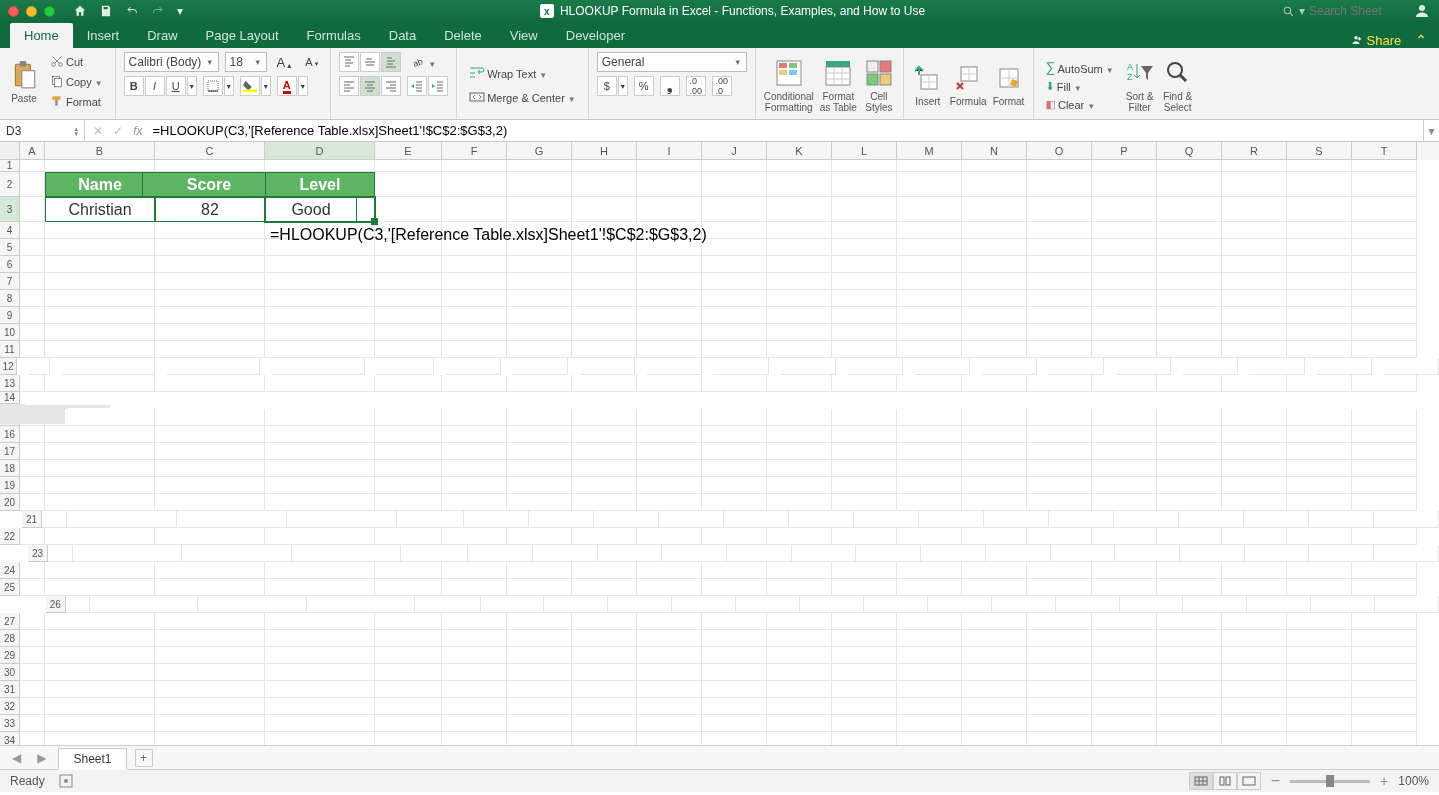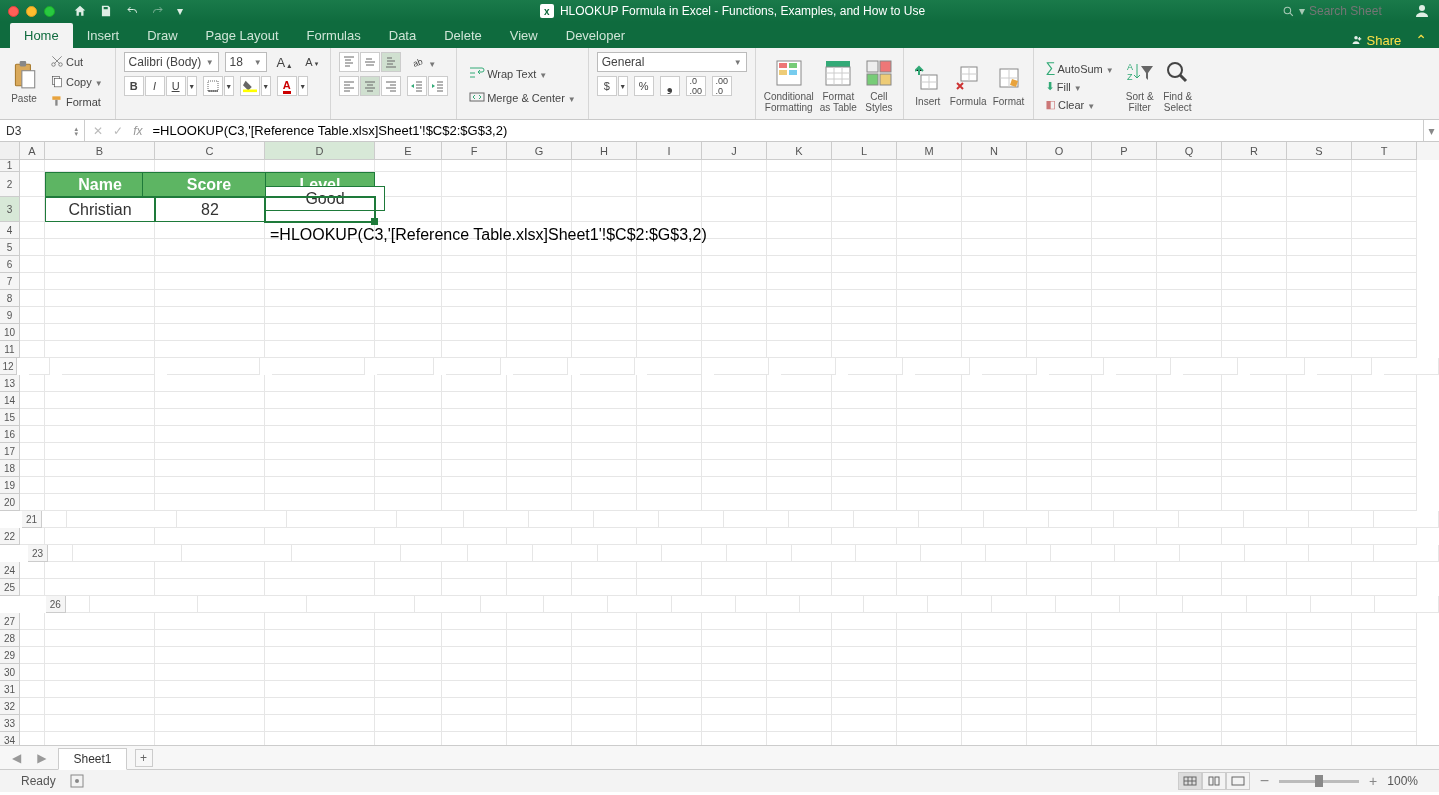--- a/index.html
+++ b/index.html
@@ -64,21 +64,21 @@
 .selbox{position:absolute;border:2px solid #1e7a3a;pointer-events:none}
 .selhandle{position:absolute;width:7px;height:7px;background:#1e7a3a;right:-4px;bottom:-4px}
 
 
 .sheettabs{height:24px;background:#f7f7f7;border-bottom:1px solid #ccc;display:flex;align-items:center;padding:0 8px;gap:8px;font-size:12px}
 .navarrow{color:#999;font-size:12px;padding:0 4px}
 .sheettab{padding:3px 14px;border:1px solid #ccc;border-bottom:1px solid #fff;background:#fff;font-weight:500;position:relative;top:1px}
 .addsheet{width:18px;height:18px;border:1px solid #ccc;display:flex;align-items:center;justify-content:center;color:#666}
 
 
-.status{height:22px;background:#f3f3f3;display:flex;align-items:center;padding:0 21px;font-size:12px;color:#555;justify-content:space-between}
+.status{height:22px;background:#f3f3f3;display:flex;align-items:center;padding:0 10px;font-size:12px;color:#555;justify-content:space-between}
 .zoomctl{display:flex;align-items:center;gap:10px}
 .slider{width:80px;height:3px;background:#bbb;position:relative}
 .slider .thumb{width:8px;height:12px;background:#888;position:absolute;top:-5px;left:36px}
 .viewbtns{display:flex;gap:0}
 .viewbtn{width:24px;height:18px;border:1px solid #ccc;display:flex;align-items:center;justify-content:center;font-size:10px;color:#666}
 
 svg{display:block}
 </style>
 </head>
 <body>
@@ -803,21 +803,21 @@
         <div class="cell colstd"></div>
         <div class="cell colstd"></div>
         <div class="cell colstd"></div>
         <div class="cell colstd"></div>
         <div class="cell colstd"></div>
         <div class="cell colstd"></div>
         <div class="cell colstd"></div>
         <div class="cell colstd"></div>
         <div class="cell colstd"></div>
       </div>
-      <div class="row" style="height: 17px;">
+      <div class="row" style="height: 17px; flex-direction: column;">
         <div class="rh">14</div>
         <div class="cell colA"></div>
         <div class="cell colB"></div>
         <div class="cell colC"></div>
         <div class="cell colD"></div>
         <div class="cell colE"></div>
         <div class="cell colstd"></div>
         <div class="cell colstd"></div>
         <div class="cell colstd"></div>
         <div class="cell colstd"></div>
@@ -1293,21 +1293,21 @@
         <div class="cell colstd"></div>
         <div class="cell colstd"></div>
       </div>
     </div>
 
   <div class="thdr" style="left:45px;top:30px;width:110px">Name</div>
   <div class="thdr" style="left:142px;top:30px;width:134px">Score</div>
   <div class="thdr" style="left:265px;top:30px;width:110px">Level</div>
   <div class="tcell" style="left:45px;top:55px;width:110px">Christian</div>
   <div class="tcell" style="left:155px;top:55px;width:110px">82</div>
-  <div class="tcell" style="left:265px;top:44px;width:120px">Good</div>
+  <div class="tcell" style="left:265px;top:55px;width:92px">Good</div>
 
   <div class="selbox" style="left:264px;top:54px;width:112px;height:27px">
     <div class="selhandle"></div>
   </div>
 
   <div class="formula-text" style="left:270px;top:84px">=HLOOKUP(C3,'[Reference Table.xlsx]Sheet1'!$C$2:$G$3,2)</div>
 </div>
 
 <div class="sheettabs">
   <span class="navarrow">◀</span>

